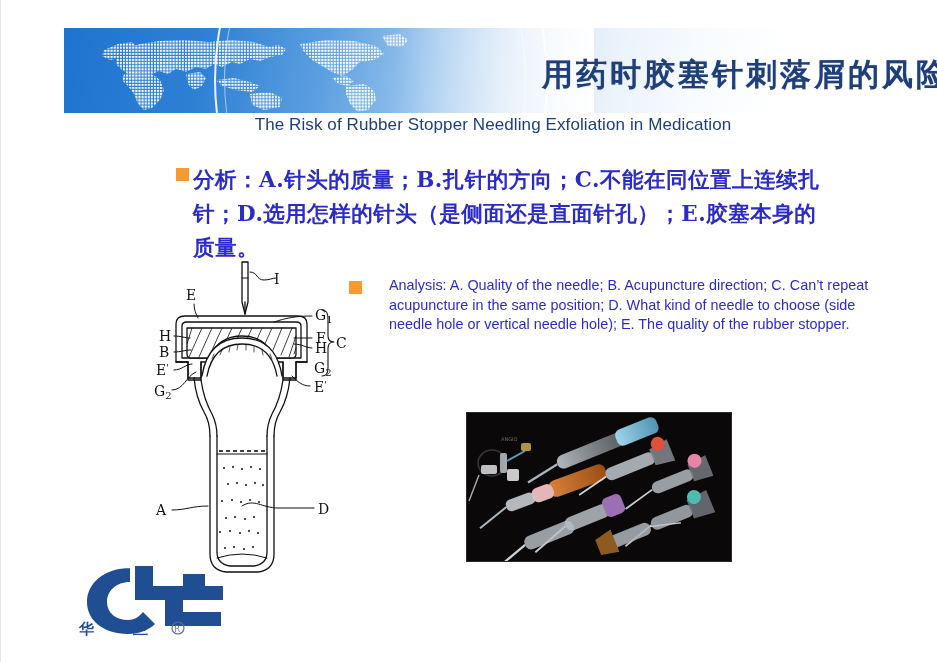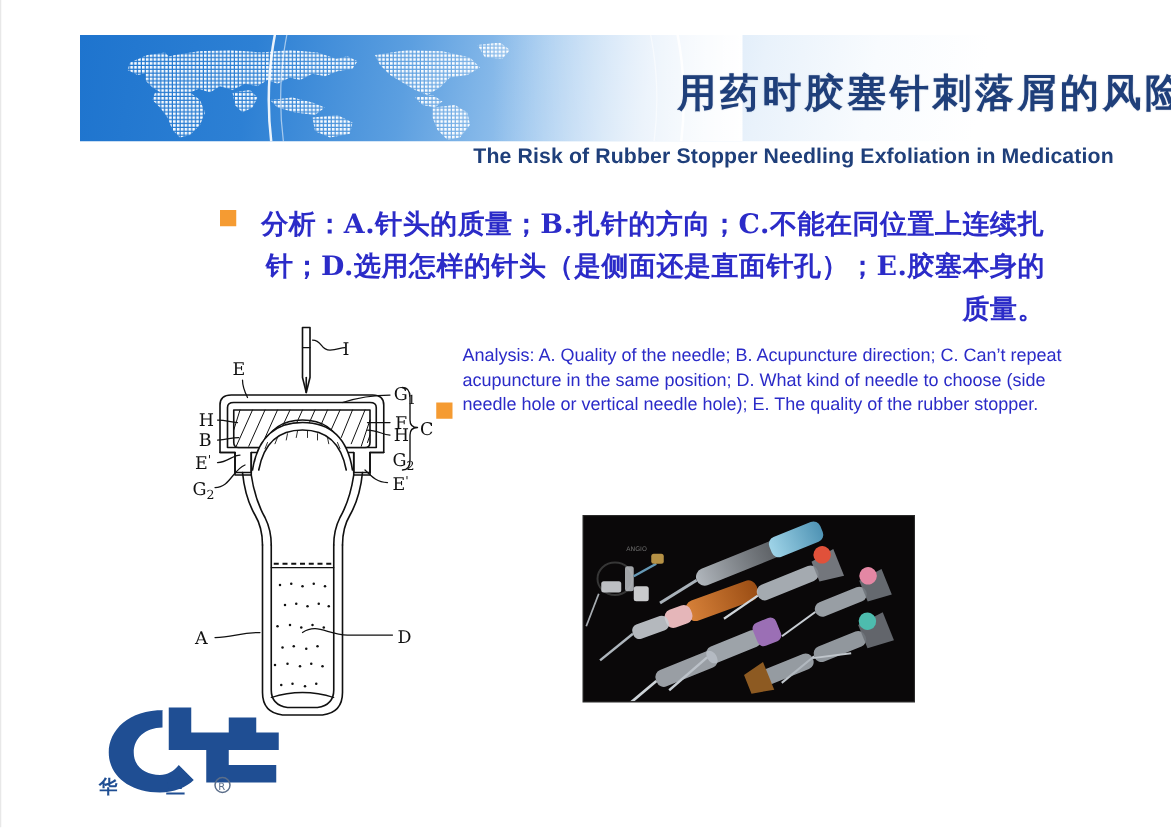--- a/index.html
+++ b/index.html
@@ -22,31 +22,31 @@
         border-width:2px;}
   .arc2{left:160px;top:-150px;width:300px;height:400px;border-color:rgba(255,255,255,.55);
         border-width:1px;}
   .banner-fade{position:absolute;left:330px;top:0;width:200px;height:85px;
         background:linear-gradient(90deg,rgba(255,255,255,0) 0%,rgba(255,255,255,.55) 55%,rgba(255,255,255,1) 100%);}
 
   .title-cn{position:absolute;left:0;top:26px;width:874px;text-align:right;padding-right:28px;
         box-sizing:border-box;font-family:"DejaVu Serif",serif;font-weight:bold;
         font-size:31px;color:#1F3F7A;letter-spacing:3px;z-index:5;
         text-shadow:0 0 1px rgba(31,63,122,.4);margin-left:40px;}
-  .title-en{position:absolute;left:63px;top:115px;width:874px;text-align:right;
-        padding-right:47px;box-sizing:border-box;
-        font-size:17px;font-weight:bold;color:#1F3F7A;letter-spacing:.1px;}
+  .title-en{position:absolute;left:63px;top:115px;width:874px;text-align:center;
+        padding-right:16px;box-sizing:border-box;
+        font-size:17px;font-weight:normal;color:#1F3F7A;letter-spacing:.1px;}
 
   
   .bullet-sq{width:13px;height:13px;background:#F59B32;flex:0 0 13px;margin-top:5px;}
-  .cn-block{position:absolute;left:175px;top:163px;width:660px;display:flex;gap:4px;text-align:right;}
+  .cn-block{position:absolute;left:175px;top:163px;width:660px;display:flex;gap:4px;}
   .cn-text{font-family:"DejaVu Serif",serif;font-weight:bold;font-size:21.5px;
         color:#2B2BC8;line-height:34px;letter-spacing:.5px;}
 
-  .en-block{position:absolute;left:348px;top:276px;width:520px;display:flex;gap:8px;align-items:flex-end;}
+  .en-block{position:absolute;left:348px;top:276px;width:520px;display:flex;gap:27px;}
   .en-text{font-size:14.4px;color:#2B2BC8;line-height:19.6px;}
 
   
   .diagram{position:absolute;left:145px;top:258px;width:240px;height:330px;}
   .diagram svg{display:block;}
 
   
   .photo{position:absolute;left:466px;top:413px;width:264px;height:148px;
          background:#080607;overflow:hidden;box-shadow:0 0 0 1px #2a2a2a;}
   .photo svg{display:block;}

